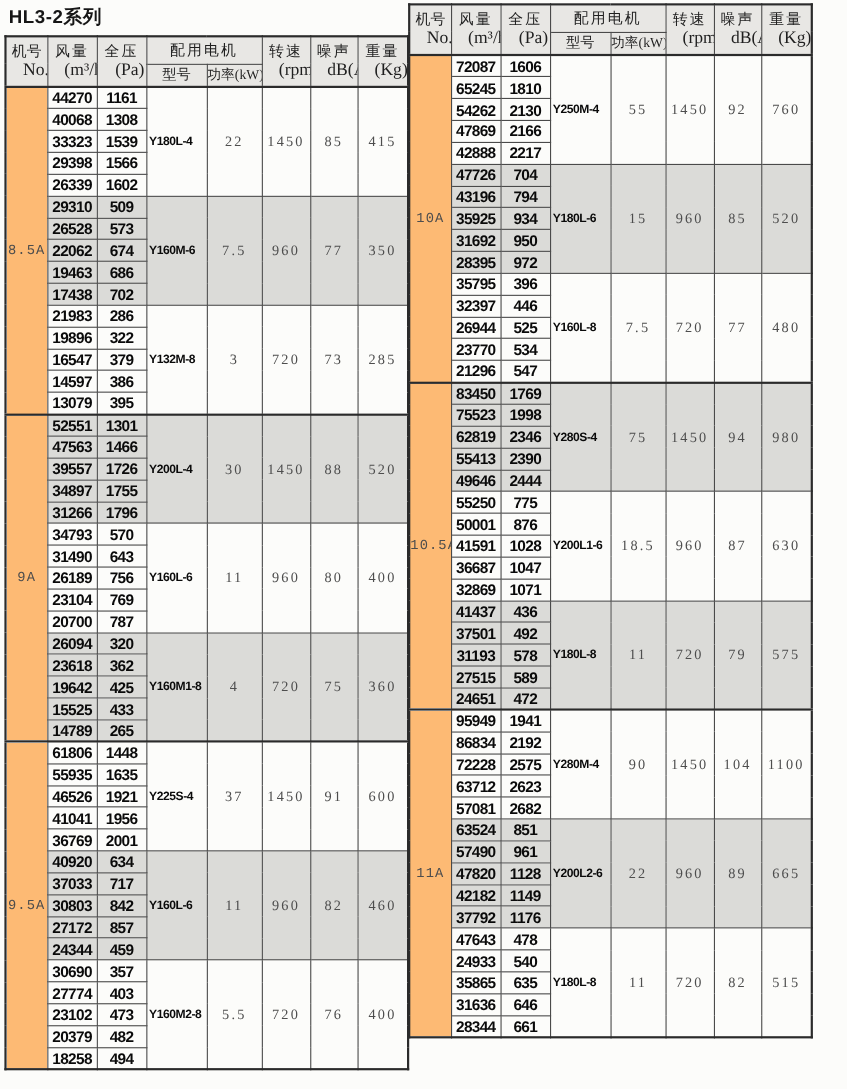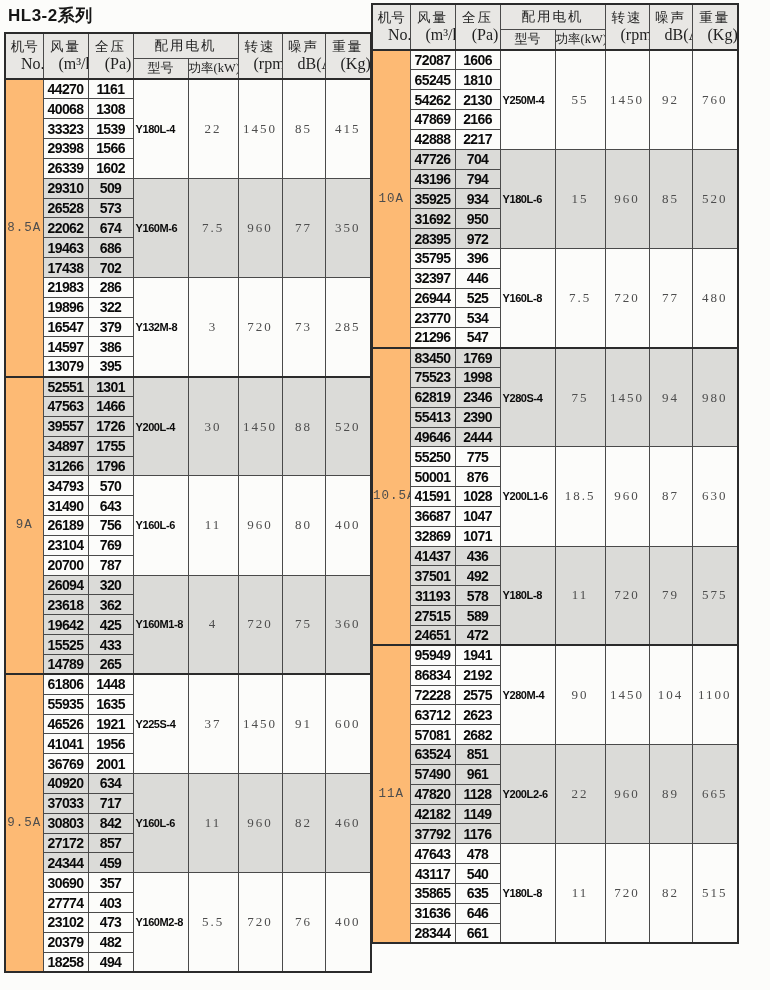--- a/index.html
+++ b/index.html
@@ -623,21 +623,21 @@
           <tr>
             <td class="flow">47643</td>
             <td class="pressure">478</td>
             <td class="model" rowspan="5">Y180L-8</td>
             <td class="val" rowspan="5">11</td>
             <td class="val" rowspan="5">720</td>
             <td class="val" rowspan="5">82</td>
             <td class="val" rowspan="5">515</td>
           </tr>
           <tr>
-            <td class="flow">43117</td>
+            <td class="flow">24933</td>
             <td class="pressure">540</td>
           </tr>
           <tr>
             <td class="flow">35865</td>
             <td class="pressure">635</td>
           </tr>
           <tr>
             <td class="flow">31636</td>
             <td class="pressure">646</td>
           </tr>

